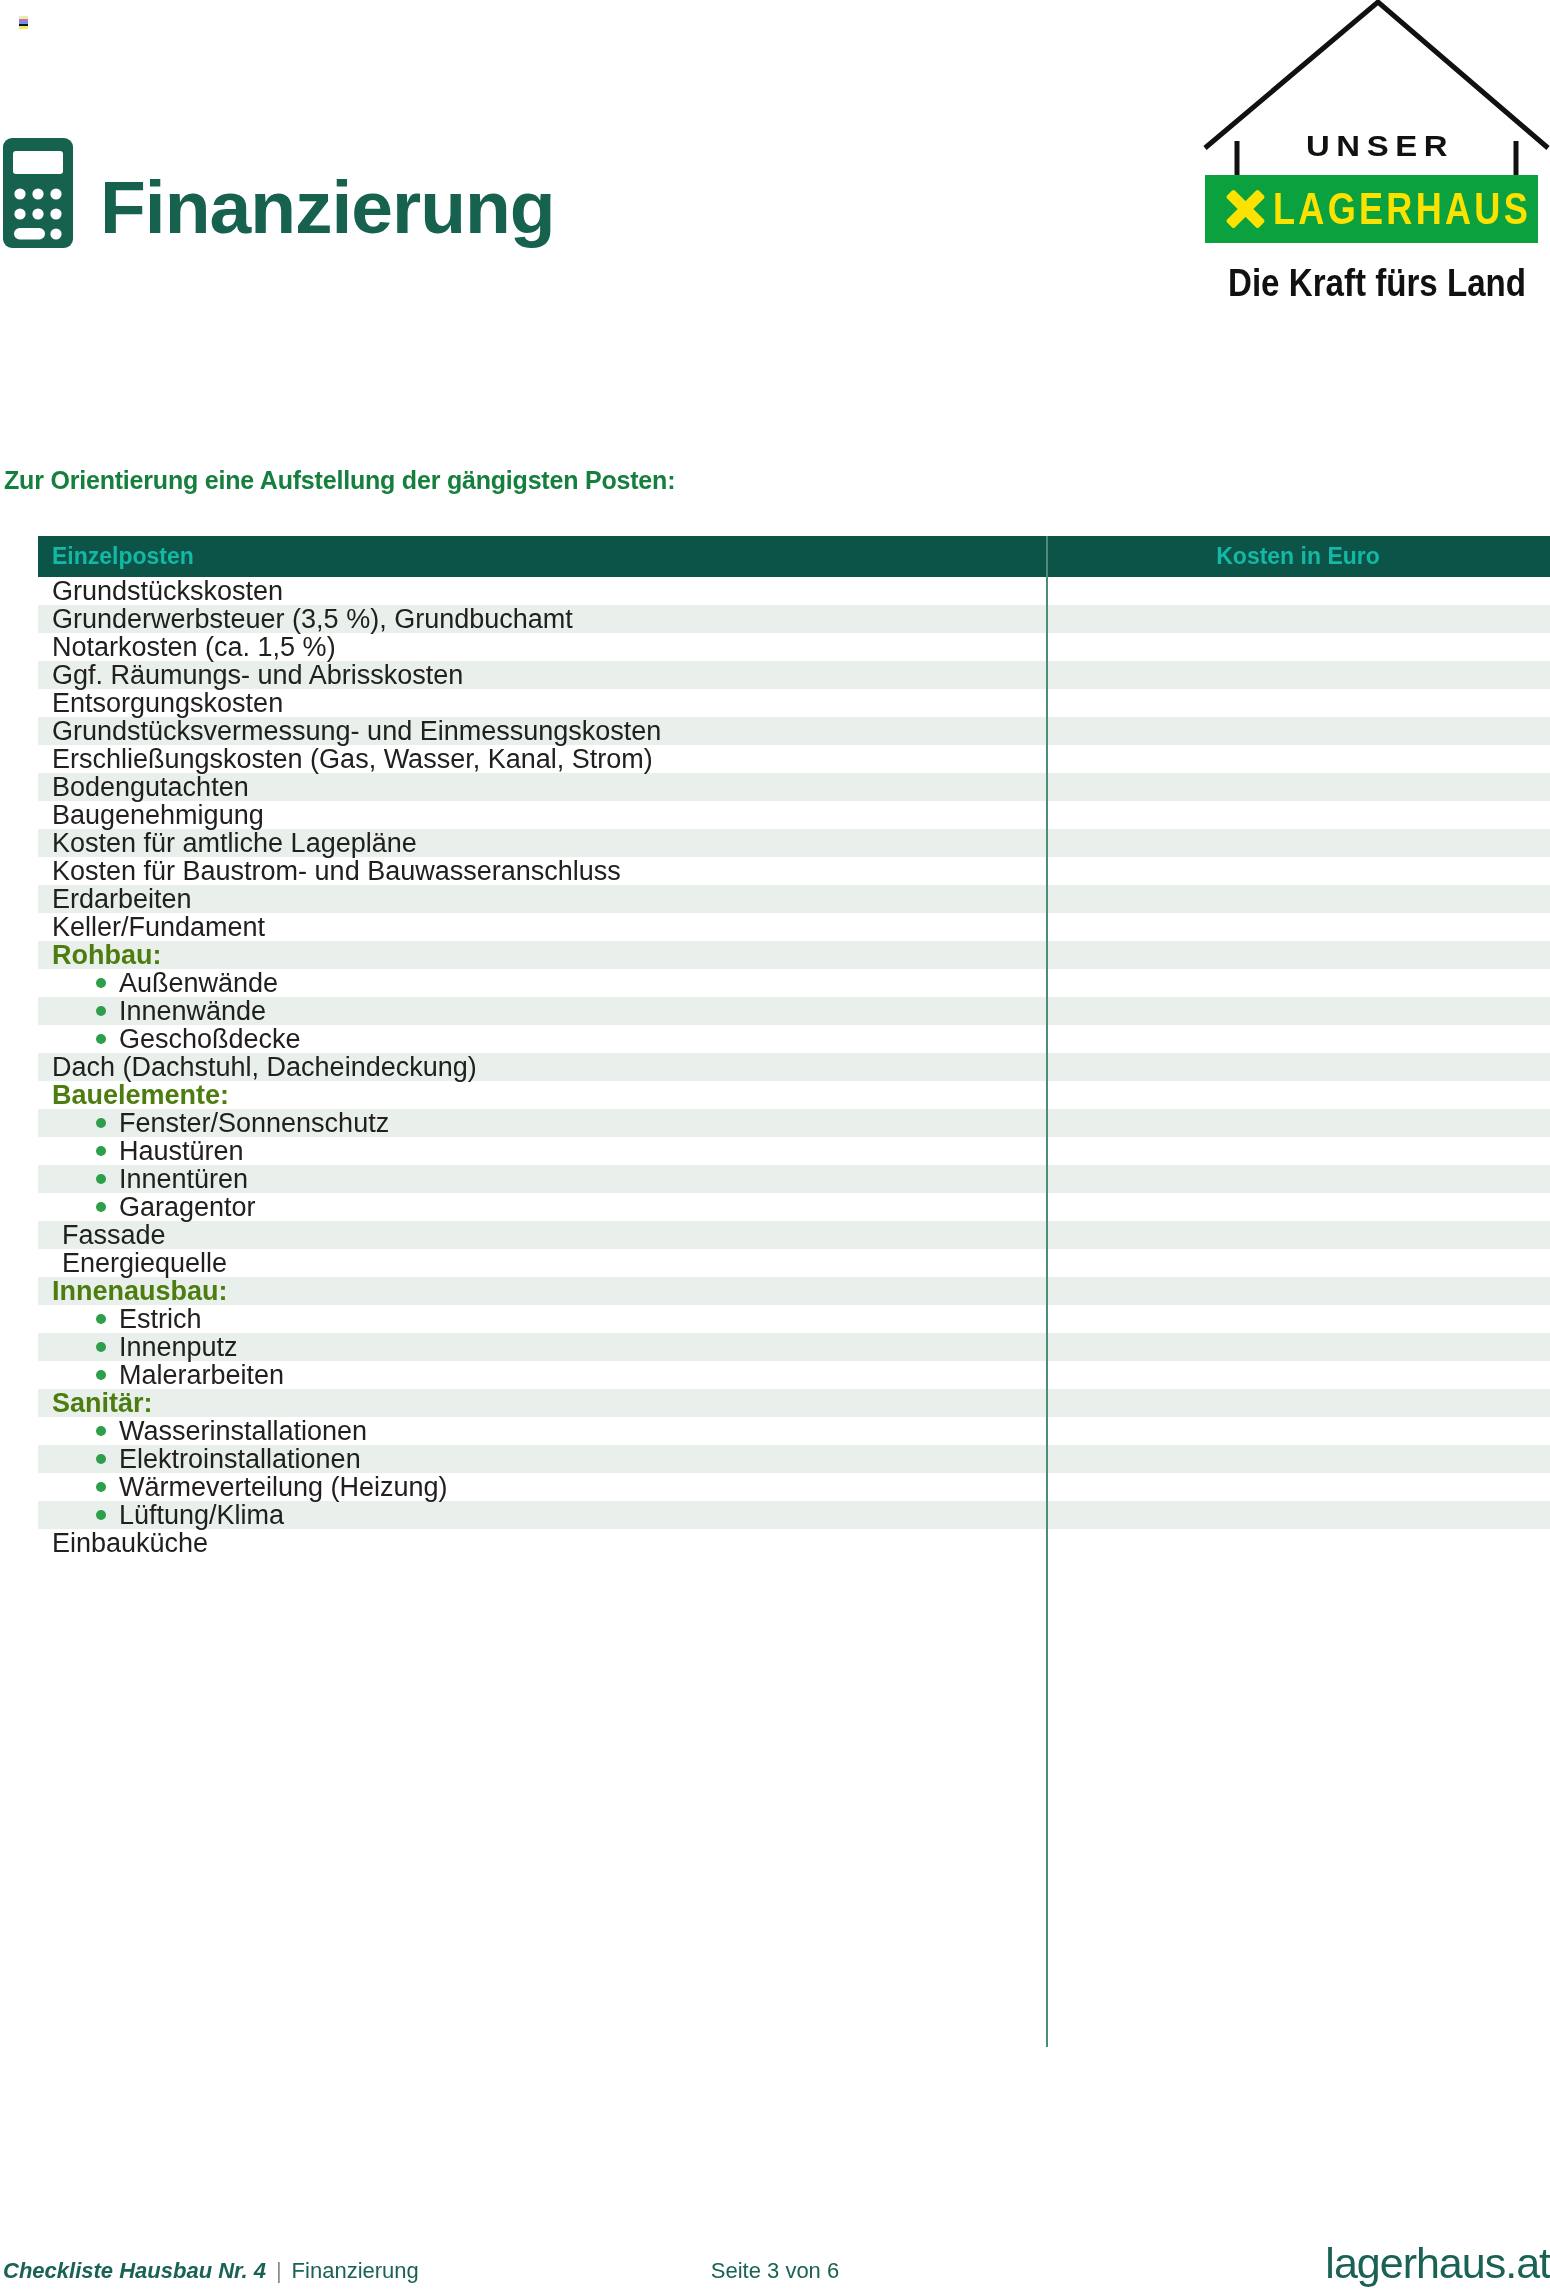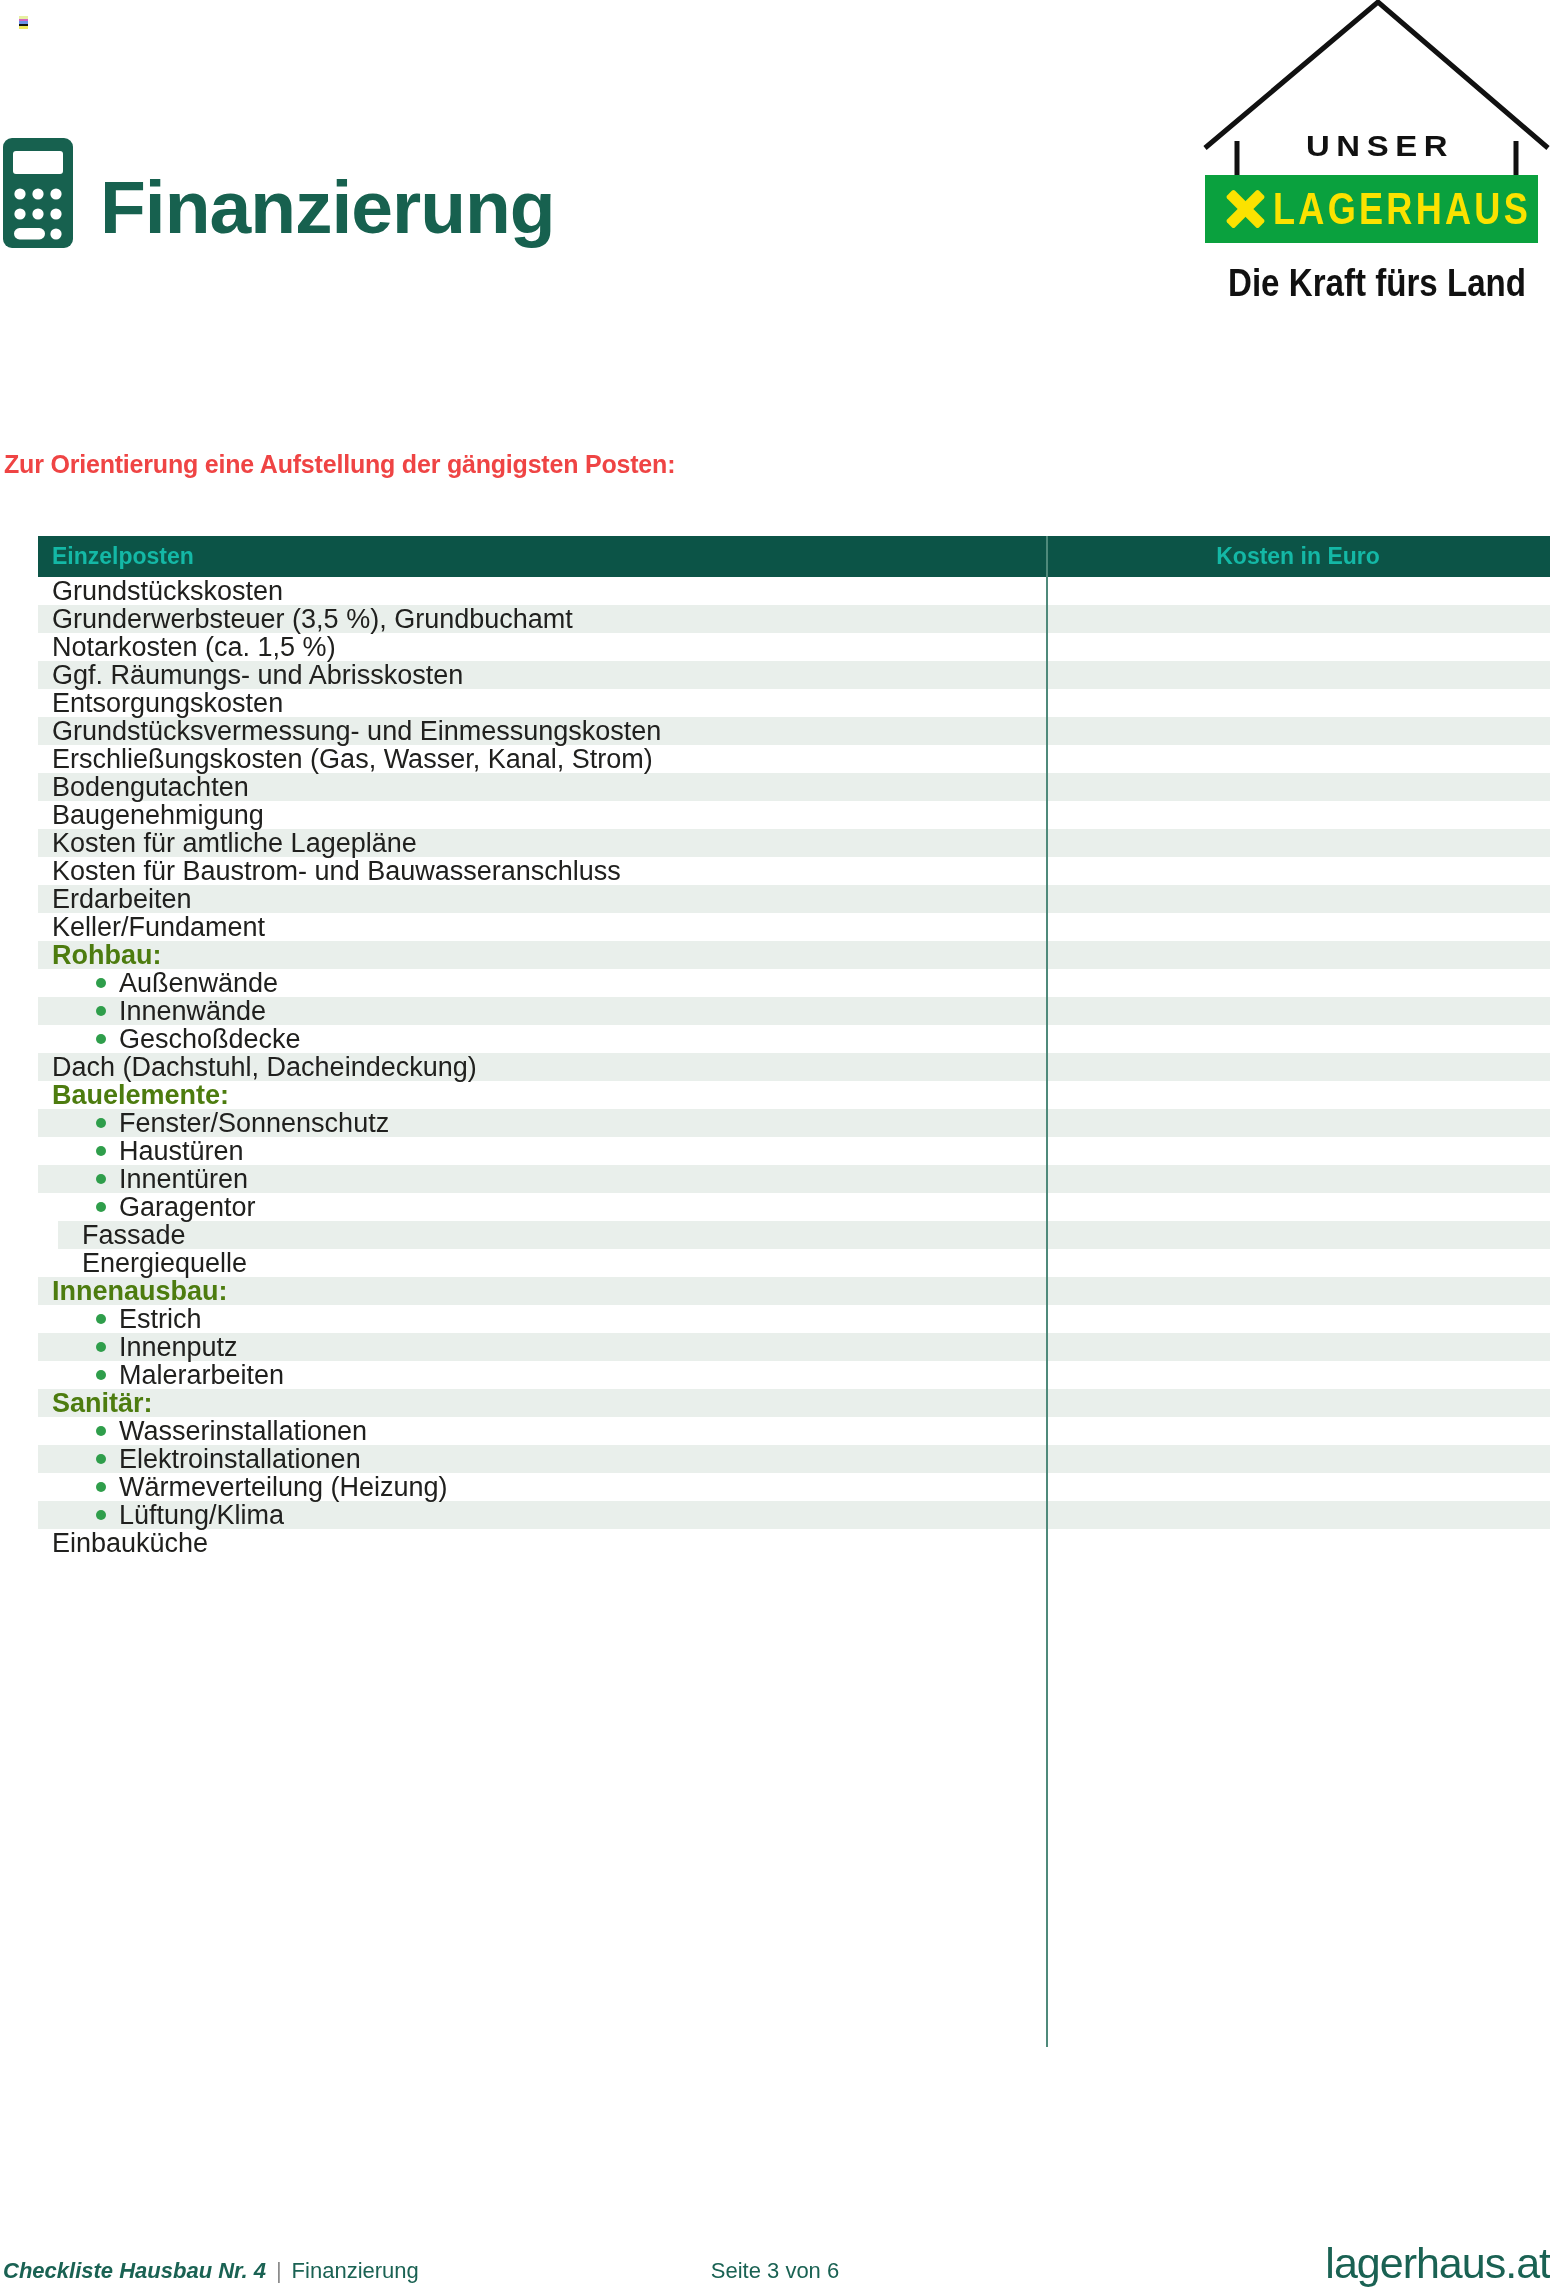--- a/index.html
+++ b/index.html
@@ -30,37 +30,37 @@
   .page-title{
     position:absolute;left:100px;top:170px;
     font-size:75px;line-height:75px;font-weight:bold;letter-spacing:-1px;
     color:var(--title-green);white-space:nowrap;
   }
   .logo{position:absolute;left:1203px;top:0px;}
   svg text{font-family:"Liberation Sans", sans-serif;}
 
   
   .intro{
-    position:absolute;left:4px;top:450px;
-    font-size:25px;font-weight:bold;letter-spacing:-0.2px;color:#ef4444;white-space:nowrap;
+    position:absolute;left:4px;top:466px;
+    font-size:25px;font-weight:bold;letter-spacing:-0.2px;color:#15803d;white-space:nowrap;
   }
 
   
   .cost-table{position:absolute;left:38px;top:536px;width:1512px;}
   .thead{
     position:relative;height:41px;background:var(--brand-dark);
     color:#14b8a6;font-weight:bold;font-size:23px;
     display:flex;align-items:center;
   }
   .h-left{padding-left:14px;}
   .h-right{position:absolute;left:1008px;top:0;width:504px;height:41px;line-height:41px;text-align:center;}
   .trow{height:28px;display:flex;align-items:center;padding-left:14px;font-size:27px;color:var(--text);white-space:nowrap;}
   .trow.alt{background:var(--stripe);}
   .trow.section .lab{font-weight:bold;color:#4d7c0f;}
-  .trow.indent{padding-left:24px;margin-left:20px;}
+  .trow.indent{padding-left:24px;}
   .dot{width:10px;height:10px;border-radius:50%;background:var(--bullet);margin-left:44px;margin-right:13px;flex:0 0 auto;}
   .val{flex:1 1 auto;}
   .col-divider{position:absolute;left:1008px;top:0;width:2px;height:1511px;background:var(--divider);}
 
   
   .footer-left{
     position:absolute;left:3px;top:2258px;font-size:22px;line-height:26px;
     color:var(--footer-green);white-space:nowrap;
   }
   .footer-left .doc{font-weight:bold;font-style:italic;}

